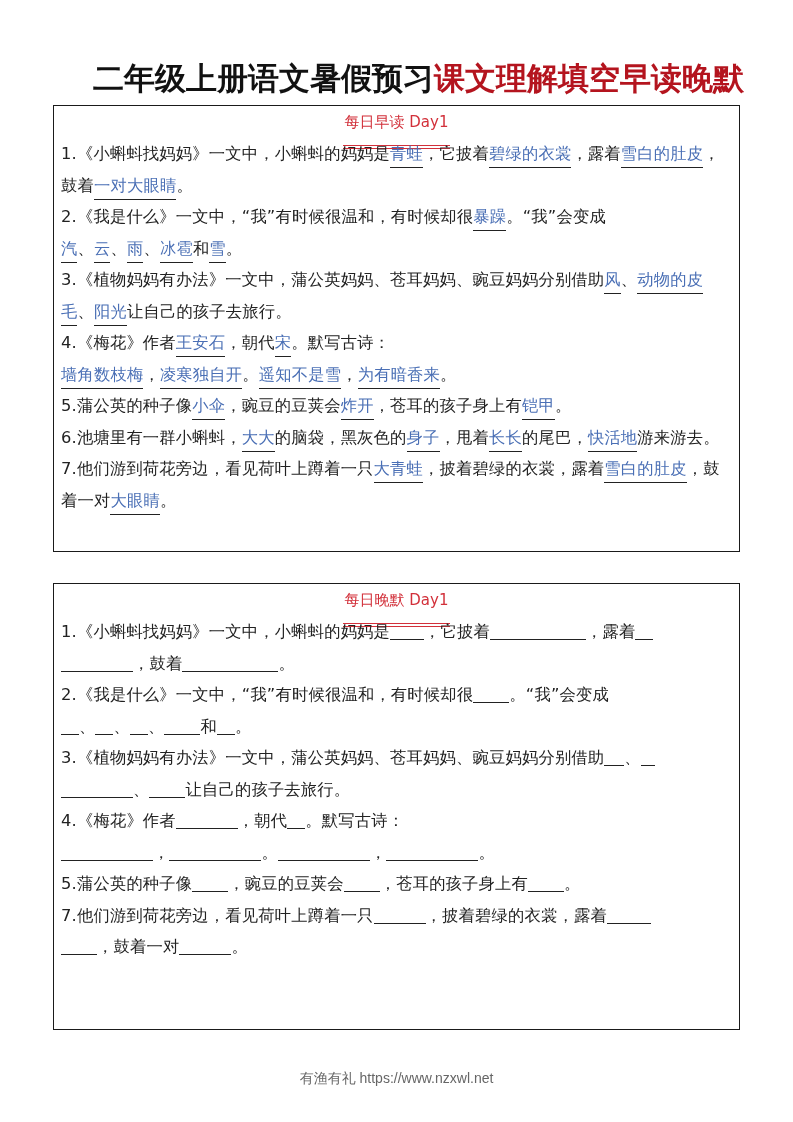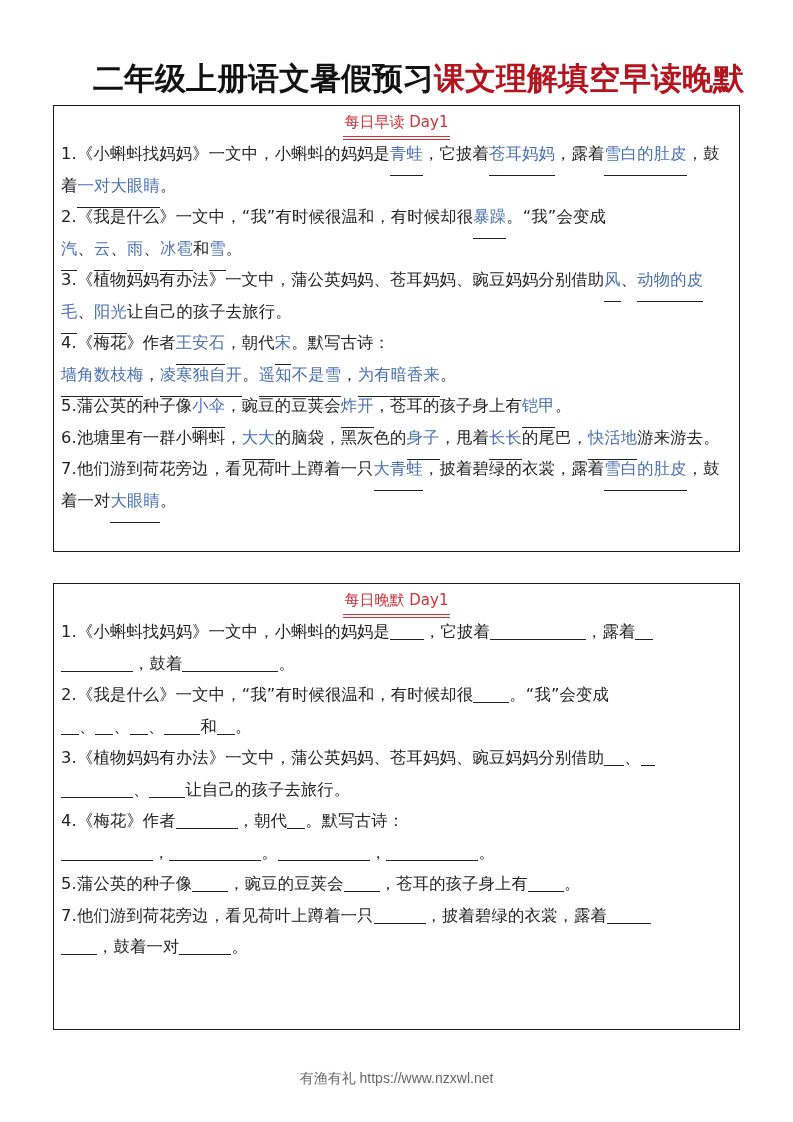--- a/index.html
+++ b/index.html
@@ -8,41 +8,41 @@
   .title { position: absolute; top: 58px; left: 93px; width: 690px; height: 40px;
            font-size: 31px; font-weight: bold; white-space: nowrap; letter-spacing: 0px;
            font-family: "DejaVu Sans", sans-serif; line-height: 40px; }
   .title .black { color: #111; }
   .title .red { color: #b4141e; }
   .box { position: absolute; left: 53px; width: 687px; border: 1.5px solid #1a1a1a; box-sizing: border-box; }
   .box1 { top: 105px; height: 447px; }
   .box2 { top: 583px; height: 447px; }
   .box-head { text-align: center; margin-top: 6px; height: 26px; }
   .box-head span { color: #d2303a; font-size: 15px; border-bottom: 1px solid #d2303a;
-                   box-shadow: 0 2px 0 #fff, 0 3px 0 #d2303a; padding: 0 2px 5px 2px; }
+                   box-shadow: 0 2px 0 #fff, 0 3px 0 #d2303a; padding: 0 2px 14px 2px; }
   .q { font-size: 16.3px; line-height: 31.5px; padding: 0 7px 0 7px; color: #222; letter-spacing: 0.2px; }
-  .ans { color: #4a6fb5; border-bottom: 1px solid #222; padding-bottom: 12px; }
+  .ans { color: #4a6fb5; border-bottom: 1px solid #222; padding-bottom: 4px; }
   .blank { display: inline-block; border-bottom: 1px solid #222; height: 18px; vertical-align: -3px; }
   .footer { position: absolute; top: 1070px; left: 0; width: 793px; text-align: center;
             font-size: 14px; color: #666; font-family: Liberation Sans, sans-serif; }
 </style>
 </head>
 <body>
 
 <div class="title">
   <span class="black">二年级上册语文暑假预习</span><span class="red">课文理解填空早读晚默</span>
 </div>
 
 <div class="box box1">
   <div class="box-head">
     <span>每日早读  Day1</span>
   </div>
 
   <div class="q">
-    <span>1.《小蝌蚪找妈妈》一文中，小蝌蚪的妈妈是</span><span class="ans">青蛙</span><span>，它披着</span><span class="ans">苍耳妈妈</span><span>，露着</span><span class="ans">雪白的肚皮</span><span>，鼓着</span><span class="ans">一对大眼睛</span><span>。</span>
+    <span>1.《小蝌蚪找妈妈》一文中，小蝌蚪的妈妈是</span><span class="ans">青蛙</span><span>，它披着</span><span class="ans">碧绿的衣裳</span><span>，露着</span><span class="ans">雪白的肚皮</span><span>，鼓着</span><span class="ans">一对大眼睛</span><span>。</span>
   </div>
 
   <div class="q">
     <span>2.《我是什么》一文中，“我”有时候很温和，有时候却很</span><span class="ans">暴躁</span><span>。“我”会变成</span><br><span class="ans">汽</span><span>、</span><span class="ans">云</span><span>、</span><span class="ans">雨</span><span>、</span><span class="ans">冰雹</span><span>和</span><span class="ans">雪</span><span>。</span>
   </div>
 
   <div class="q">
     <span>3.《植物妈妈有办法》一文中，蒲公英妈妈、苍耳妈妈、豌豆妈妈分别借助</span><span class="ans">风</span><span>、</span><span class="ans">动物的皮毛</span><span>、</span><span class="ans">阳光</span><span>让自己的孩子去旅行。</span>
   </div>
 

